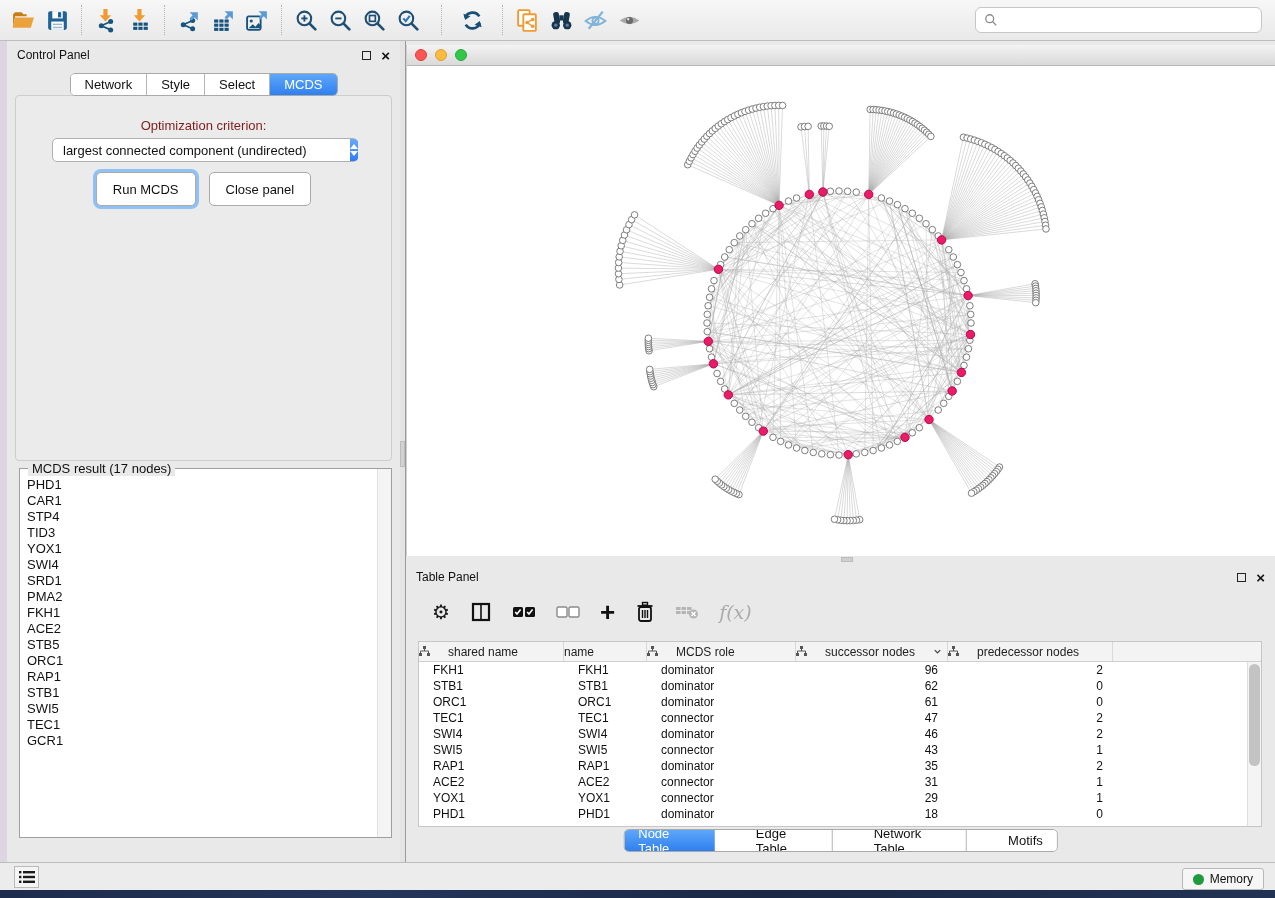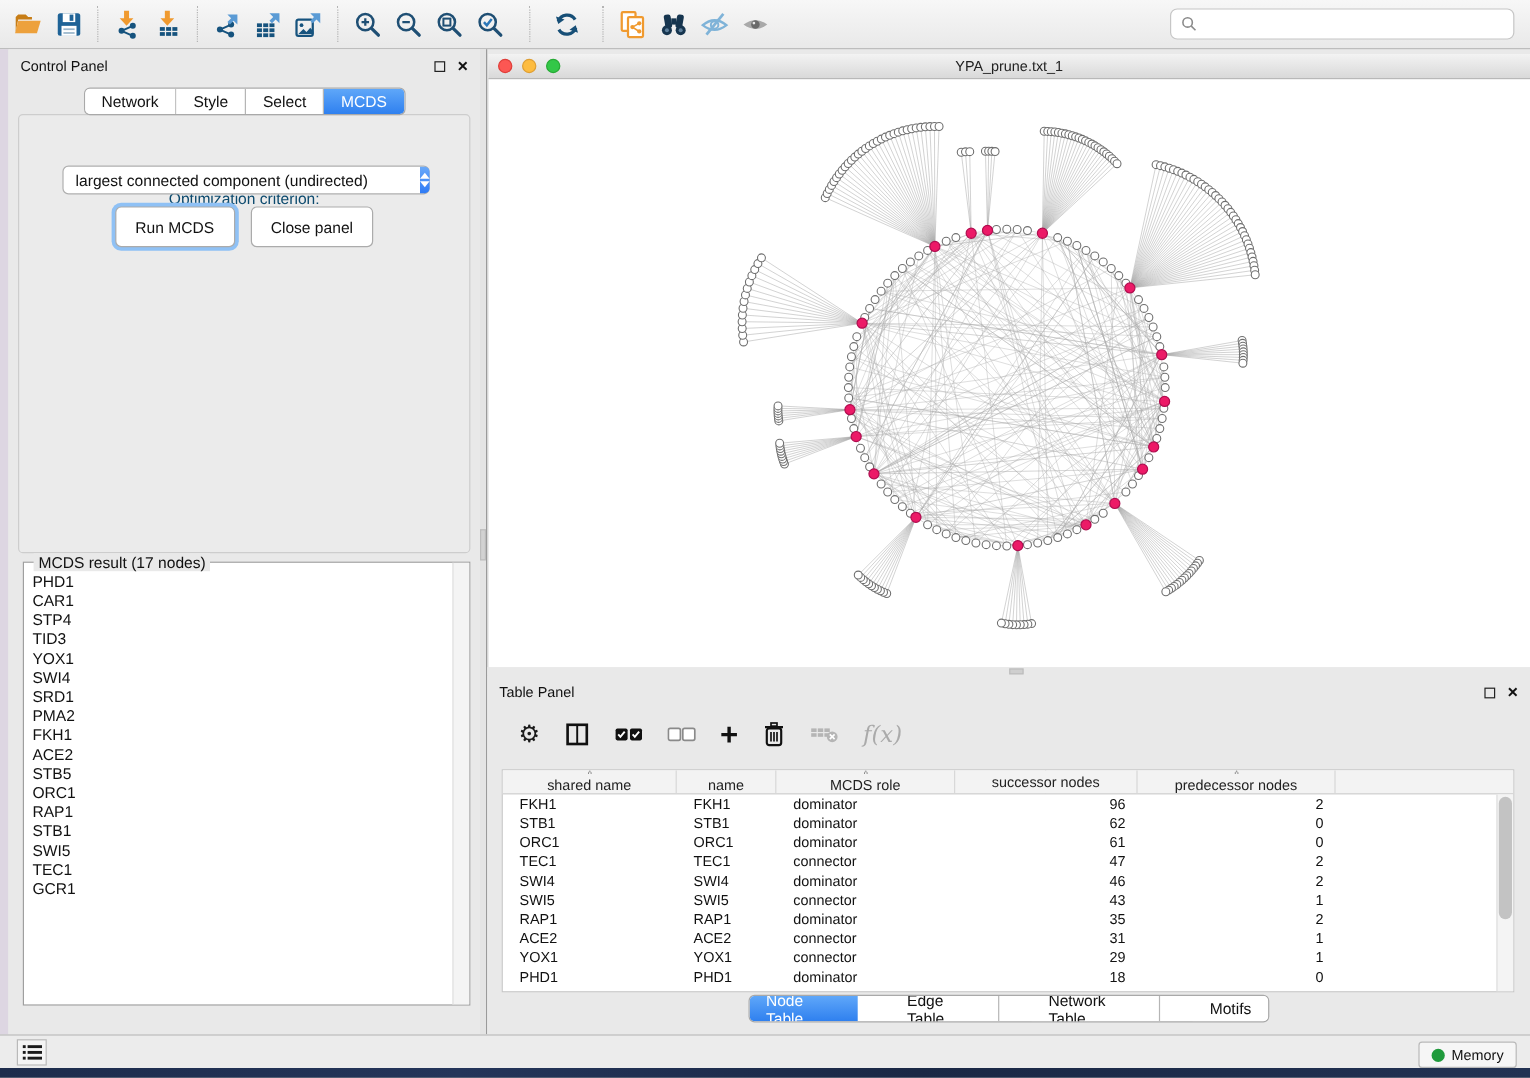--- a/index.html
+++ b/index.html
@@ -32,21 +32,21 @@
 
   #cp-tabs { position:absolute; left:50%; transform:translateX(-50%); top:32px; display:flex; z-index:3;
     border:1px solid #a9a9a9; border-radius:5px; background:#fff; overflow:hidden; height:23px; }
   .seg { font-size:13px; color:#111; display:flex; align-items:center; justify-content:center;
     border-right:1px solid #b5b5b5; padding:0 14px; background:#fff; }
   .seg:last-child { border-right:none; }
   .seg.active { background:linear-gradient(#5fa7f9,#2f80ef); color:#fff; border-right:none; }
 
   #cp-card { position:absolute; left:8px; top:54px; width:377px; height:366px; background:#ebebeb;
     border:1px solid #cdcdcd; border-radius:4px; }
-  #opt-label { position:absolute; left:0; right:0; top:22px; text-align:center; font-size:13px; color:#0c4a6e;margin-top:40px; }
+  #opt-label { position:absolute; left:0; right:0; top:22px; text-align:center; font-size:13px; color:#7f1d1d; }
   #combo { position:absolute; left:36px; top:42px; width:306px; height:24px; background:#fff;
     border:1px solid #b0b0b0; border-radius:5px; display:flex; align-items:center;gap:43px; }
   #combo-value { flex:1; font-size:13px; padding-left:10px; color:#111; white-space:nowrap; }
   #combo-cap { width:20px; height:22px; border-radius:0 4px 4px 0; background:linear-gradient(#6aa9f9,#2e7bf6);
     display:flex; flex-direction:column; align-items:center; justify-content:center; gap:2px; }
   #combo-cap .up { width:0;height:0;border-left:4px solid transparent;border-right:4px solid transparent;border-bottom:5px solid #fff; }
   #combo-cap .dn { width:0;height:0;border-left:4px solid transparent;border-right:4px solid transparent;border-top:5px solid #fff; }
   #cp-buttons { position:absolute; left:0; right:0; top:76px; display:flex; justify-content:center; gap:13px; }
   .btn { height:24px; background:#fff; border:1px solid #ababab; border-radius:5px; font-size:13px;
     display:flex; align-items:center; justify-content:center; padding:16px 16px; color:#111; }
@@ -78,22 +78,22 @@
   
   #table-panel { position:absolute; left:406px; top:563px; width:869px; height:299px; background:#e9e9e9; }
   #tp-toolbar { position:absolute; left:12px; top:26px; height:46px; right:12px; display:flex; align-items:center; gap:20px; padding-left:14px; }
   .tp-icon { display:flex; align-items:center; justify-content:center; height:30px; }
   .gear-glyph { font-size:20px; color:#1a1a1a; line-height:20px; }
   .plus-glyph { font-size:26px; font-weight:900; color:#111; line-height:22px; }
   .fx-glyph { font-family:"DejaVu Serif",serif; font-style:italic; font-size:19px; color:#aaa; }
 
   #table-frame { position:absolute; left:12px; top:78px; right:13px; height:186px; background:#fff; border:1px solid #c6c6c6; }
   #thead { display:flex; height:20px; background:#f3f3f3; border-bottom:1px solid #d0d0d0; }
-  .th { display:flex; align-items:center; justify-content:flex-end; gap:2px; font-size:12px; color:#222;
-    border-right:1px solid #d8d8d8;flex-direction:column; }
+  .th { display:flex; align-items:center; justify-content:flex-start; gap:18px; font-size:12px; color:#222;
+    border-right:1px solid #d8d8d8; }
   .th svg { width:11px; height:11px; }
   .c0{width:145px}.c1{width:83px}.c2{width:149px}.c3{width:152px}.c4{width:165px}
   .trow { display:flex; height:16px; align-items:center; }
   .td { font-size:12px; color:#111; height:16px; line-height:16px; }
   .td.c0,.td.c1,.td.c2 { padding-left:14px; }
   .td.c3,.td.c4 { text-align:right; padding-right:10px; }
   #tbl-scroll { position:absolute; right:0; top:20px; bottom:0; width:14px; background:#f4f4f4; border-left:1px solid #dedede; }
   #tbl-thumb { position:absolute; right:1px; top:2px; width:11px; height:102px; background:#c3c3c3; border-radius:6px; }
 
   #tp-tabs { position:absolute; left:50%; transform:translateX(-50%); bottom:10px; display:flex;
@@ -336,21 +336,20 @@
 
   <div id="vsplit">
       <div class="grip"></div>
     </div>
 
   <div id="net-window">
     <div id="net-titlebar">
       <span class="tl red"></span>
       <span class="tl yellow"></span>
       <span class="tl green"></span>
-      <span id="net-title">YPA_prune.txt_1</span>
     </div>
     <svg id="net-canvas" viewBox="0 0 869 489">
         <g>
           <line x1="311.4119995911767" y1="203.31076311399437" x2="553.9520982914898" y2="206.48578692780814" stroke="#a8a8a8" stroke-width="0.7" opacity="0.45"></line>
           <line x1="311.4119995911767" y1="203.31076311399437" x2="366" y2="371.3153532995459" stroke="#a8a8a8" stroke-width="0.7" opacity="0.45"></line>
           <line x1="311.4119995911767" y1="203.31076311399437" x2="490.38210710890814" y2="375.38720188231486" stroke="#a8a8a8" stroke-width="0.7" opacity="0.45"></line>
           <line x1="311.4119995911767" y1="203.31076311399437" x2="351.6434913708489" y2="152.27735908155694" stroke="#a8a8a8" stroke-width="0.7" opacity="0.45"></line>
           <line x1="311.4119995911767" y1="203.31076311399437" x2="562.870721701343" y2="274.2294573730468" stroke="#a8a8a8" stroke-width="0.7" opacity="0.45"></line>
           <line x1="311.4119995911767" y1="203.31076311399437" x2="440.6332130583789" y2="125.28262213250434" stroke="#a8a8a8" stroke-width="0.7" opacity="0.45"></line>
           <line x1="311.4119995911767" y1="203.31076311399437" x2="531.242854587225" y2="344.0336475932091" stroke="#a8a8a8" stroke-width="0.7" opacity="0.45"></line>

